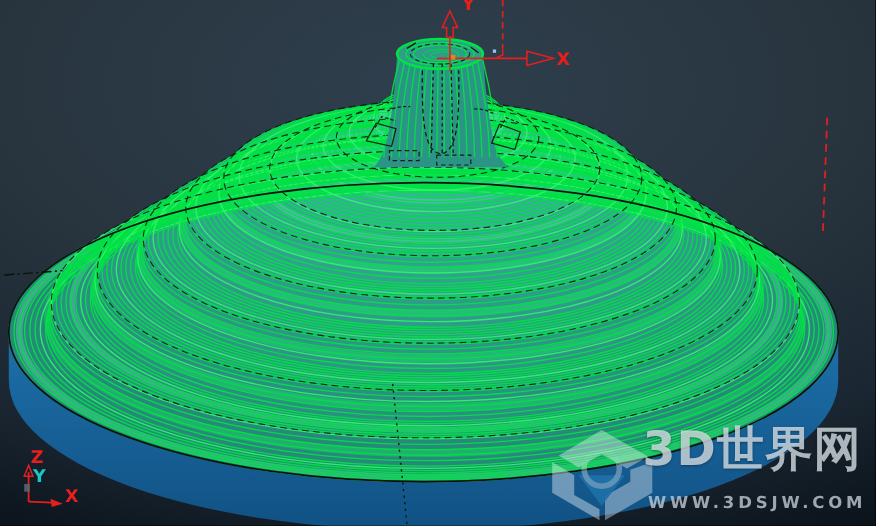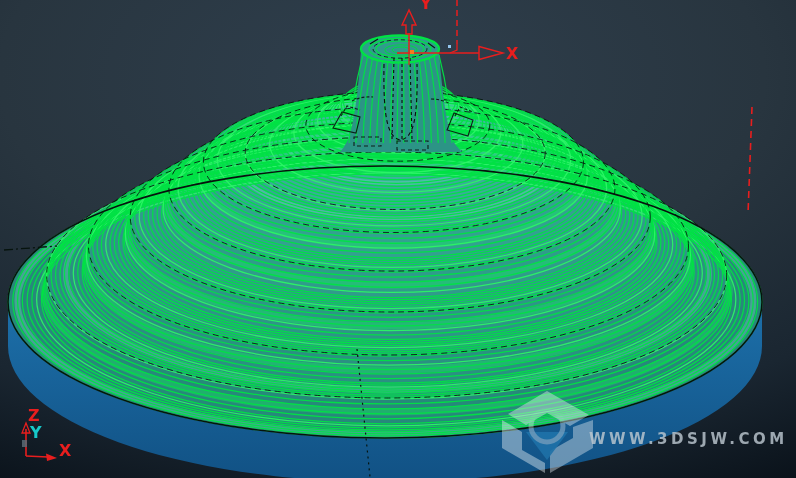--- a/index.html
+++ b/index.html
@@ -13,21 +13,21 @@
   .axis-label{font-weight:bold;font-size:16px;}
   
   #watermark{position:absolute;left:494px;top:386px;width:300px;height:90px;pointer-events:none;}
   #wm-title{
     position:absolute;left:90px;top:1px;width:210px;
     font-size:43px;font-weight:bold;line-height:44px;letter-spacing:1px;
     color:rgba(228,236,240,0.74);text-shadow:0 1px 2px rgba(10,25,35,0.45);
     white-space:nowrap;
   }
   #wm-url{
-    position:absolute;left:95px;top:44px;
+    position:absolute;left:95px;top:62px;
     font-size:15px;font-weight:bold;letter-spacing:3.5px;
     color:rgba(188,199,207,0.82);white-space:nowrap;
   }
 </style>
 </head>
 <body>
 
 <div id="stage">
 
   <svg id="scene" width="796" height="478" viewBox="0 0 796 478">
@@ -260,15 +260,16 @@
   <div id="watermark">
     <svg width="105" height="90" viewBox="0 0 105 90" style="position:absolute;left:0;top:2px;">
       <g opacity="0.42">
         <path d="M 14 26 L 53 3 L 95 27 L 76 38 L 53 25 L 32 37 Z" fill="#e8eff3"></path>
         <path d="M 99 32 L 99 60 L 56 85 L 56 63 L 79 50 L 79 39 Z" fill="#dfe8ee"></path>
         <path d="M 8 32 L 28 44 L 28 62 L 51 75 L 51 85 L 8 60 Z" fill="#eef4f7"></path>
         <path d="M 32 44 L 74 44 L 53 72 Z" fill="#2d96cf" opacity="0.9"></path>
         <circle cx="53" cy="38" r="16" fill="none" stroke="#f2f7fa" stroke-width="5" opacity="0.8"></circle>
       </g>
     </svg>
+    <div id="wm-title">3D世界网</div>
     <div id="wm-url">WWW.3DSJW.COM</div>
   </div>
 </div>
 
 </body></html>

